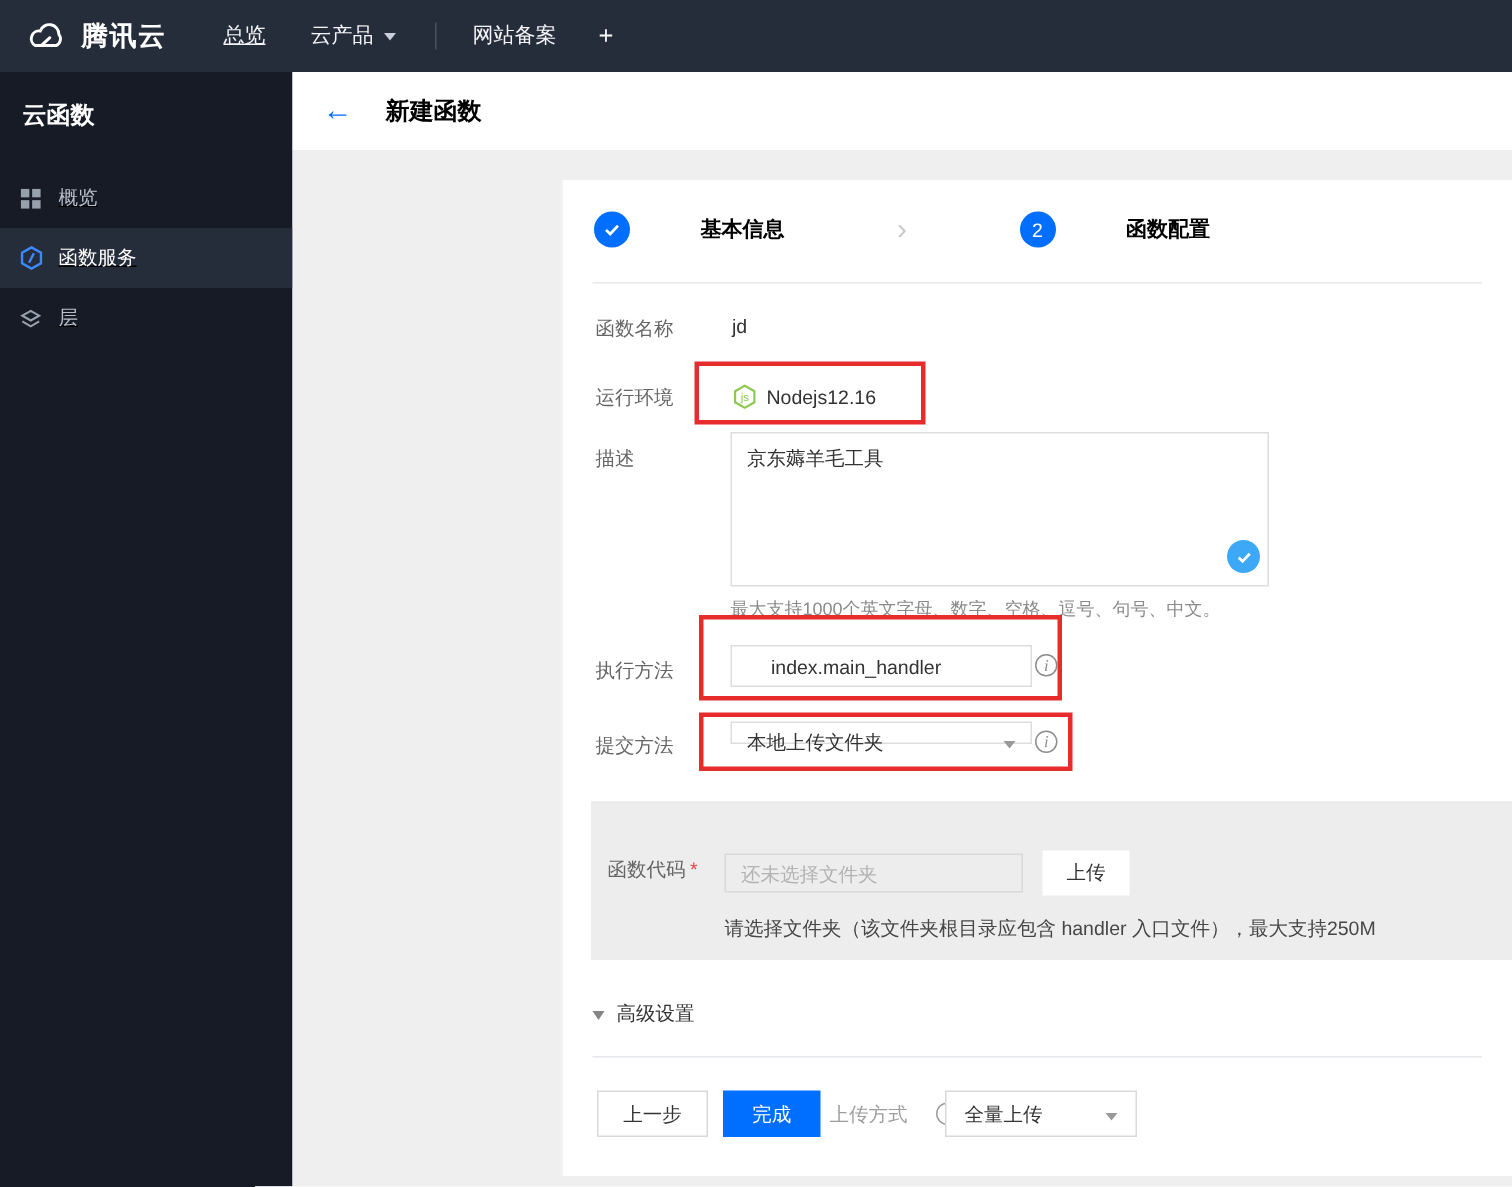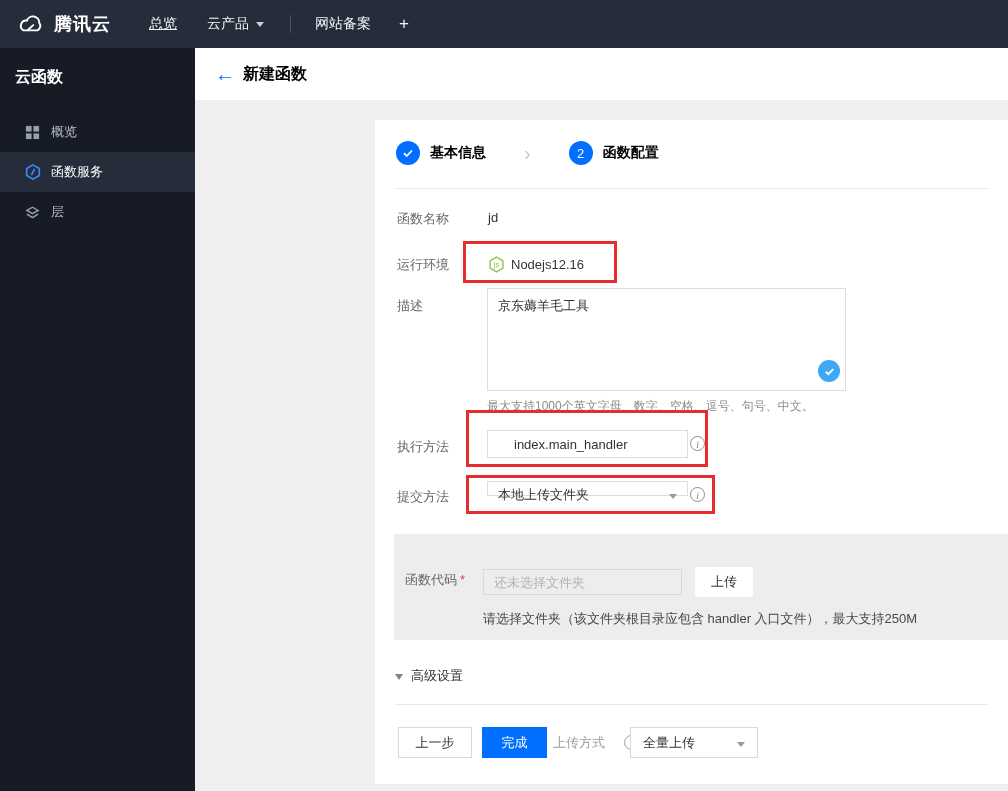--- a/index.html
+++ b/index.html
@@ -15,37 +15,37 @@
   .nav-products { margin-left:30px; display:flex; align-items:center; }
   .nav-caret { display:inline-block; width:0; height:0; border:4px solid transparent;
                border-top:5px solid #c8cedb; margin-left:7px; margin-top:4px; }
   .nav-divider { width:1px; height:18px; background:#4a5261; margin:0 24px 0 26px; }
   .nav-plus { margin-left:28px; font-size:17px; }
 
   
   .sidebar { position:absolute; left:0; top:48px; width:195px; height:743px; background:#161b25; }
   .sidebar-title { color:#fff; font-size:16px; font-weight:bold; padding:19px 0 0 15px; }
   .side-menu { margin-top:24px; }
-  .side-item { height:40px; display:flex; align-items:center; padding-left:24px; cursor:pointer; }
+  .side-item { height:40px; display:flex; align-items:center; padding-left:12px; cursor:pointer;text-decoration:underline; }
   .side-item .icon { width:17px; display:flex; justify-content:center; margin-right:10px; }
   .side-item .lbl { font-size:13px; color:#b9bfc9; }
   .side-item.active { background:#262d3a; }
   .side-item.active .lbl { color:#fff; }
 
   
   .pagehead { position:absolute; left:195px; top:48px; width:813px; height:52px; background:#fff;
               display:flex; align-items:center; }
   .back-arrow { color:#006eff; font-size:20px; margin-left:20px; cursor:pointer; line-height:1; }
-  .page-title { font-size:16px; font-weight:bold; color:#000; margin-left:8px; }
+  .page-title { font-size:16px; font-weight:bold; color:#000; margin-left:22px; }
 
   
   .content { position:absolute; left:195px; top:100px; width:813px; height:691px; background:#efefef; }
   .card { position:absolute; left:180px; top:20px; width:633px; height:664px; background:#fff; }
 
-  .steps { position:absolute; left:21px; top:21px; height:24px; display:flex; align-items:center; }
+  .steps { position:absolute; left:21px; top:21px; height:24px; display:flex; align-items:center;gap:37px; }
   .step-circle { width:24px; height:24px; border-radius:50%; background:#006eff; color:#fff;
                  display:flex; align-items:center; justify-content:center; font-size:13px; flex:none; }
   .step-label { font-size:14px; font-weight:bold; color:#000; margin-left:10px; }
   .step-chevron { color:#c9c9c9; font-size:20px; margin:0 38px; line-height:1; }
 
   .divider { position:absolute; left:20px; right:20px; height:1px; background:#e5e8ed; }
   .divider-1 { top:68px; } .divider-2 { top:584px; }
 
   .f-label { position:absolute; left:22px; font-size:13px; color:#666; }
   .f-value { position:absolute; left:113px; font-size:13px; color:#333; }

